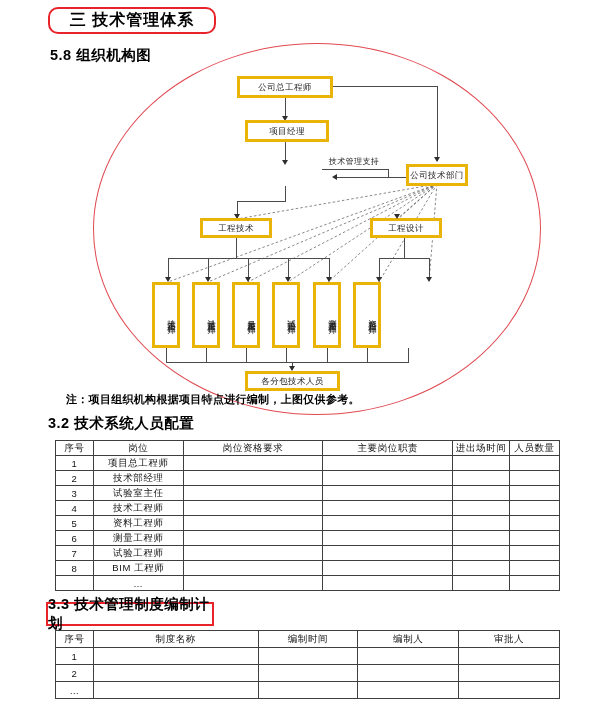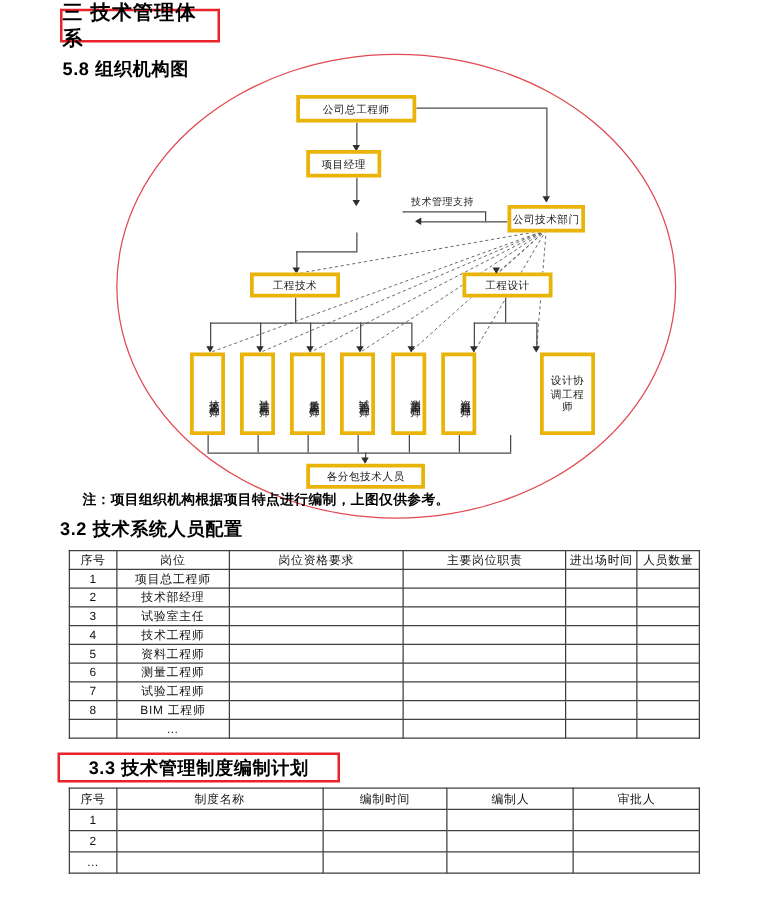--- a/index.html
+++ b/index.html
@@ -27,28 +27,29 @@
     display: flex;
     align-items: center;
     justify-content: center;
     box-sizing: border-box;
     background: #fff;
     z-index: 6;
   }
   #chapter-heading {
     left: 48px;
     top: 7px;
-    width: 128px;
+    width: 168px;
     height: 27px;
     font-size: 16px;
+    border-radius: 10px;
   }
   #heading-33 {
     left: 46px;
     top: 602px;
-    width: 226px;
+    width: 168px;
     height: 24px;
     font-size: 14.5px;
     letter-spacing: 0.5px;
   }
   .sub-heading {
     position: absolute;
     font-family: "Liberation Sans", sans-serif;
     font-weight: bold;
     font-size: 14.5px;
     letter-spacing: 0.5px;
@@ -197,21 +198,21 @@
 
   <div class="node" style="left:237px; top:76px; width:96px; height:22px;">公司总工程师</div>
 
   <div class="ln v" style="left:285px; top:98px; height:20px;"></div>
   <div class="arrow-down" style="left:282px; top:116px;"></div>
 
   <div class="ln h" style="left:333px; top:86px; width:104px;"></div>
   <div class="ln v" style="left:437px; top:86px; height:75px;"></div>
   <div class="arrow-down" style="left:434px; top:157px;"></div>
 
-  <div class="node" style="left:245px; top:120px; width:60px; height:22px;">项目经理</div>
+  <div class="node" style="left:245px; top:120px; width:84px; height:22px;">项目经理</div>
 
   <div class="ln v" style="left:285px; top:142px; height:20px;"></div>
   <div class="arrow-down" style="left:282px; top:160px;"></div>
 
 
   <div class="node plain" style="left:320px; top:155px; width:68px; height:14px; font-size:8px;">技术管理支持</div>
   <div class="ln h" style="left:322px; top:169px; width:66px;"></div>
   <div class="ln v" style="left:388px; top:169px; height:8px;"></div>
   <div class="ln h" style="left:336px; top:177px; width:70px;"></div>
   <div class="ln v" style="left:406px; top:177px; height:0px;"></div>
@@ -248,21 +249,20 @@
   <div class="arrow-down" style="left:376px; top:277px;"></div>
   <div class="arrow-down" style="left:426px; top:277px;"></div>
 
   <div class="node vertical" style="left:152px; top:282px; width:28px; height:66px;">技术工程师</div>
   <div class="node vertical" style="left:192px; top:282px; width:28px; height:66px;">计量工程师</div>
   <div class="node vertical" style="left:232px; top:282px; width:28px; height:66px;">质量工程师</div>
   <div class="node vertical" style="left:272px; top:282px; width:28px; height:66px;">试验工程师</div>
   <div class="node vertical" style="left:313px; top:282px; width:28px; height:66px;">测量工程师</div>
   <div class="node vertical" style="left:353px; top:282px; width:28px; height:66px;">资料工程师</div>
 
-  <div class="node" style="left:432px; top:282px; width:44px; height:66px; padding:2px;">设计协调工程师</div>
 
   <div class="ln v" style="left:166px; top:348px; height:14px;"></div>
   <div class="ln v" style="left:206px; top:348px; height:14px;"></div>
   <div class="ln v" style="left:246px; top:348px; height:14px;"></div>
   <div class="ln v" style="left:286px; top:348px; height:14px;"></div>
   <div class="ln v" style="left:327px; top:348px; height:14px;"></div>
   <div class="ln v" style="left:367px; top:348px; height:14px;"></div>
   <div class="ln v" style="left:408px; top:348px; height:14px;"></div>
   <div class="ln h" style="left:166px; top:362px; width:243px;"></div>
   <div class="ln v" style="left:292px; top:362px; height:8px;"></div>

